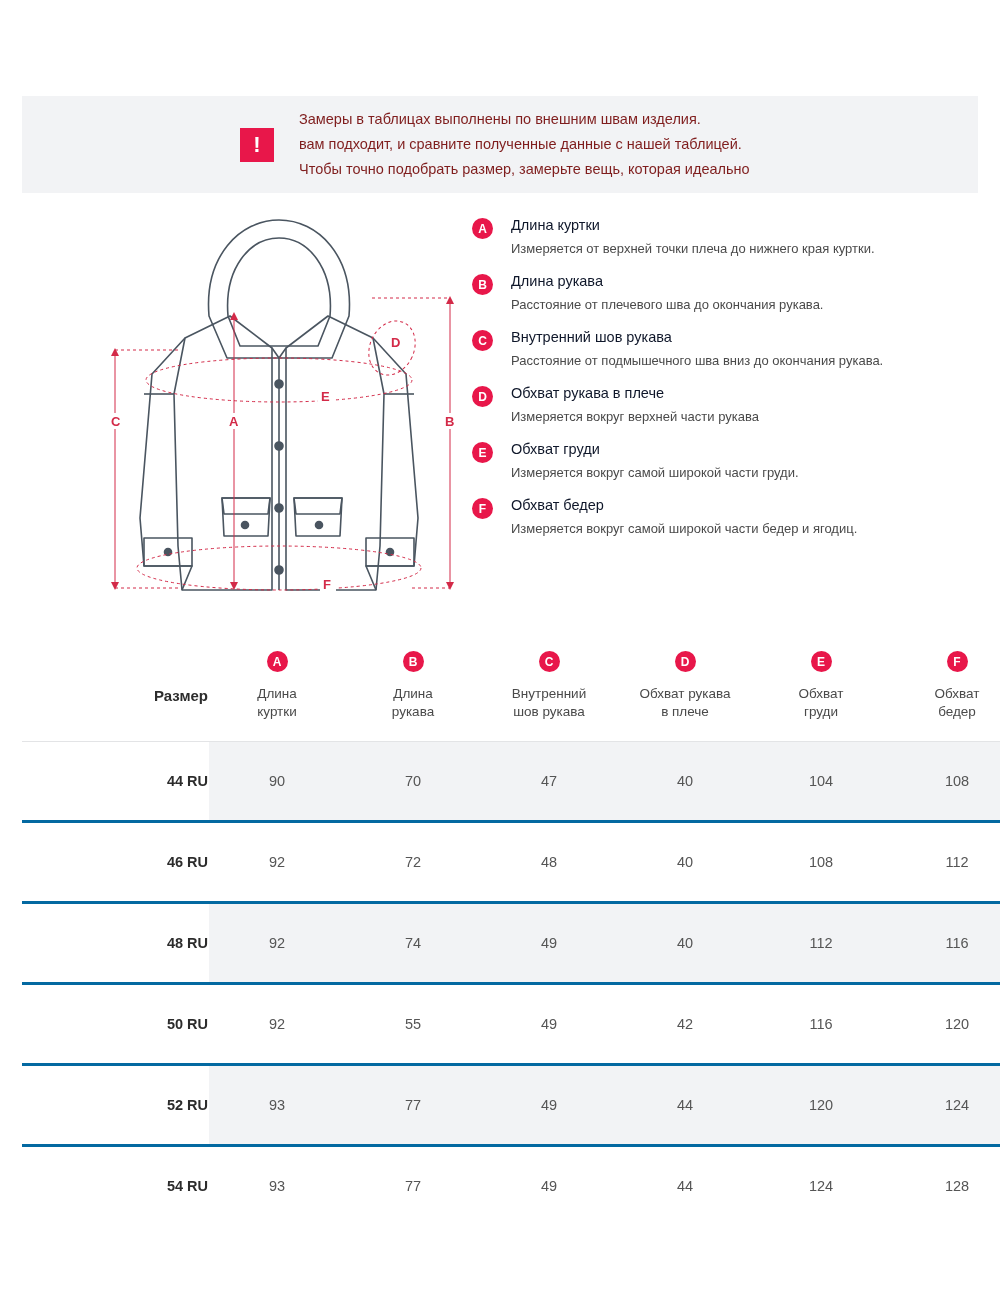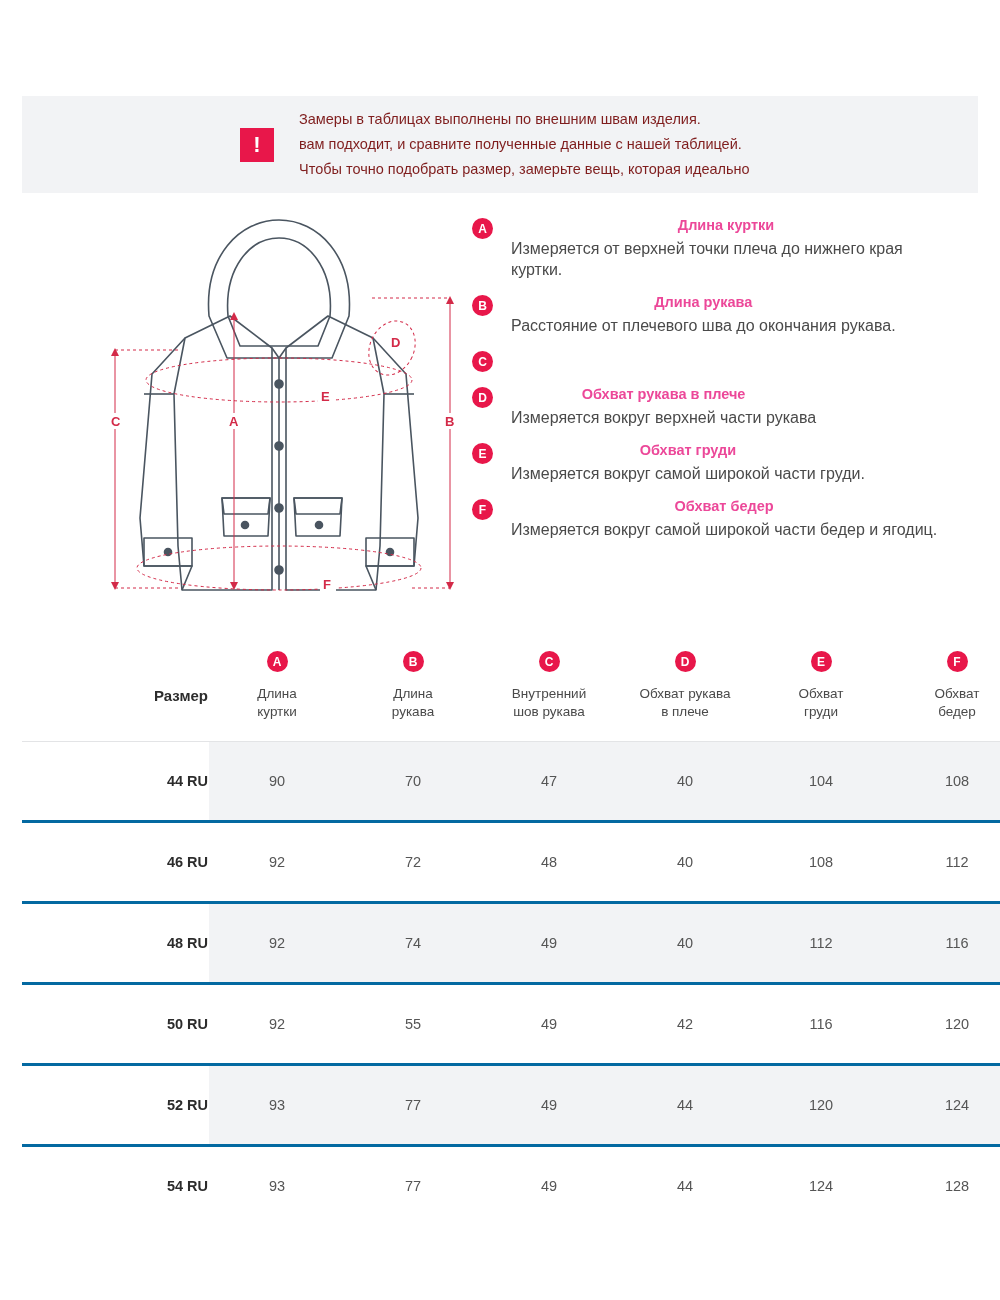--- a/index.html
+++ b/index.html
@@ -95,27 +95,26 @@
     display: flex;
     align-items: center;
     justify-content: center;
     margin-top: 2px;
   }
   .legend-body {
     margin-left: 18px;
   }
   .legend-title {
     font-size: 14.5px;
-    font-weight: bold;
-    color: #ec4899;
+    font-weight: normal;
+    color: #0f172a;
     line-height: 19px;
-    text-align: center;
   }
   .legend-desc {
-    font-size: 16px;
+    font-size: 13px;
     color: #4a4a4a;
     line-height: 21px;
     margin-top: 3px;
     max-width: 430px;
   }
 
   
   .table-wrap {
     position: absolute;
     left: 22px;
@@ -292,20 +291,24 @@
       <div class="legend-row">
         <div class="badge">B</div>
         <div class="legend-body">
           <div class="legend-title">Длина рукава</div>
           <div class="legend-desc">Расстояние от плечевого шва до окончания рукава.</div>
         </div>
       </div>
 
       <div class="legend-row">
         <div class="badge">C</div>
+        <div class="legend-body">
+          <div class="legend-title">Внутренний шов рукава</div>
+          <div class="legend-desc">Расстояние от подмышечного шва вниз до окончания рукава.</div>
+        </div>
       </div>
 
       <div class="legend-row">
         <div class="badge">D</div>
         <div class="legend-body">
           <div class="legend-title">Обхват рукава в плече</div>
           <div class="legend-desc">Измеряется вокруг верхней части рукава</div>
         </div>
       </div>
 

